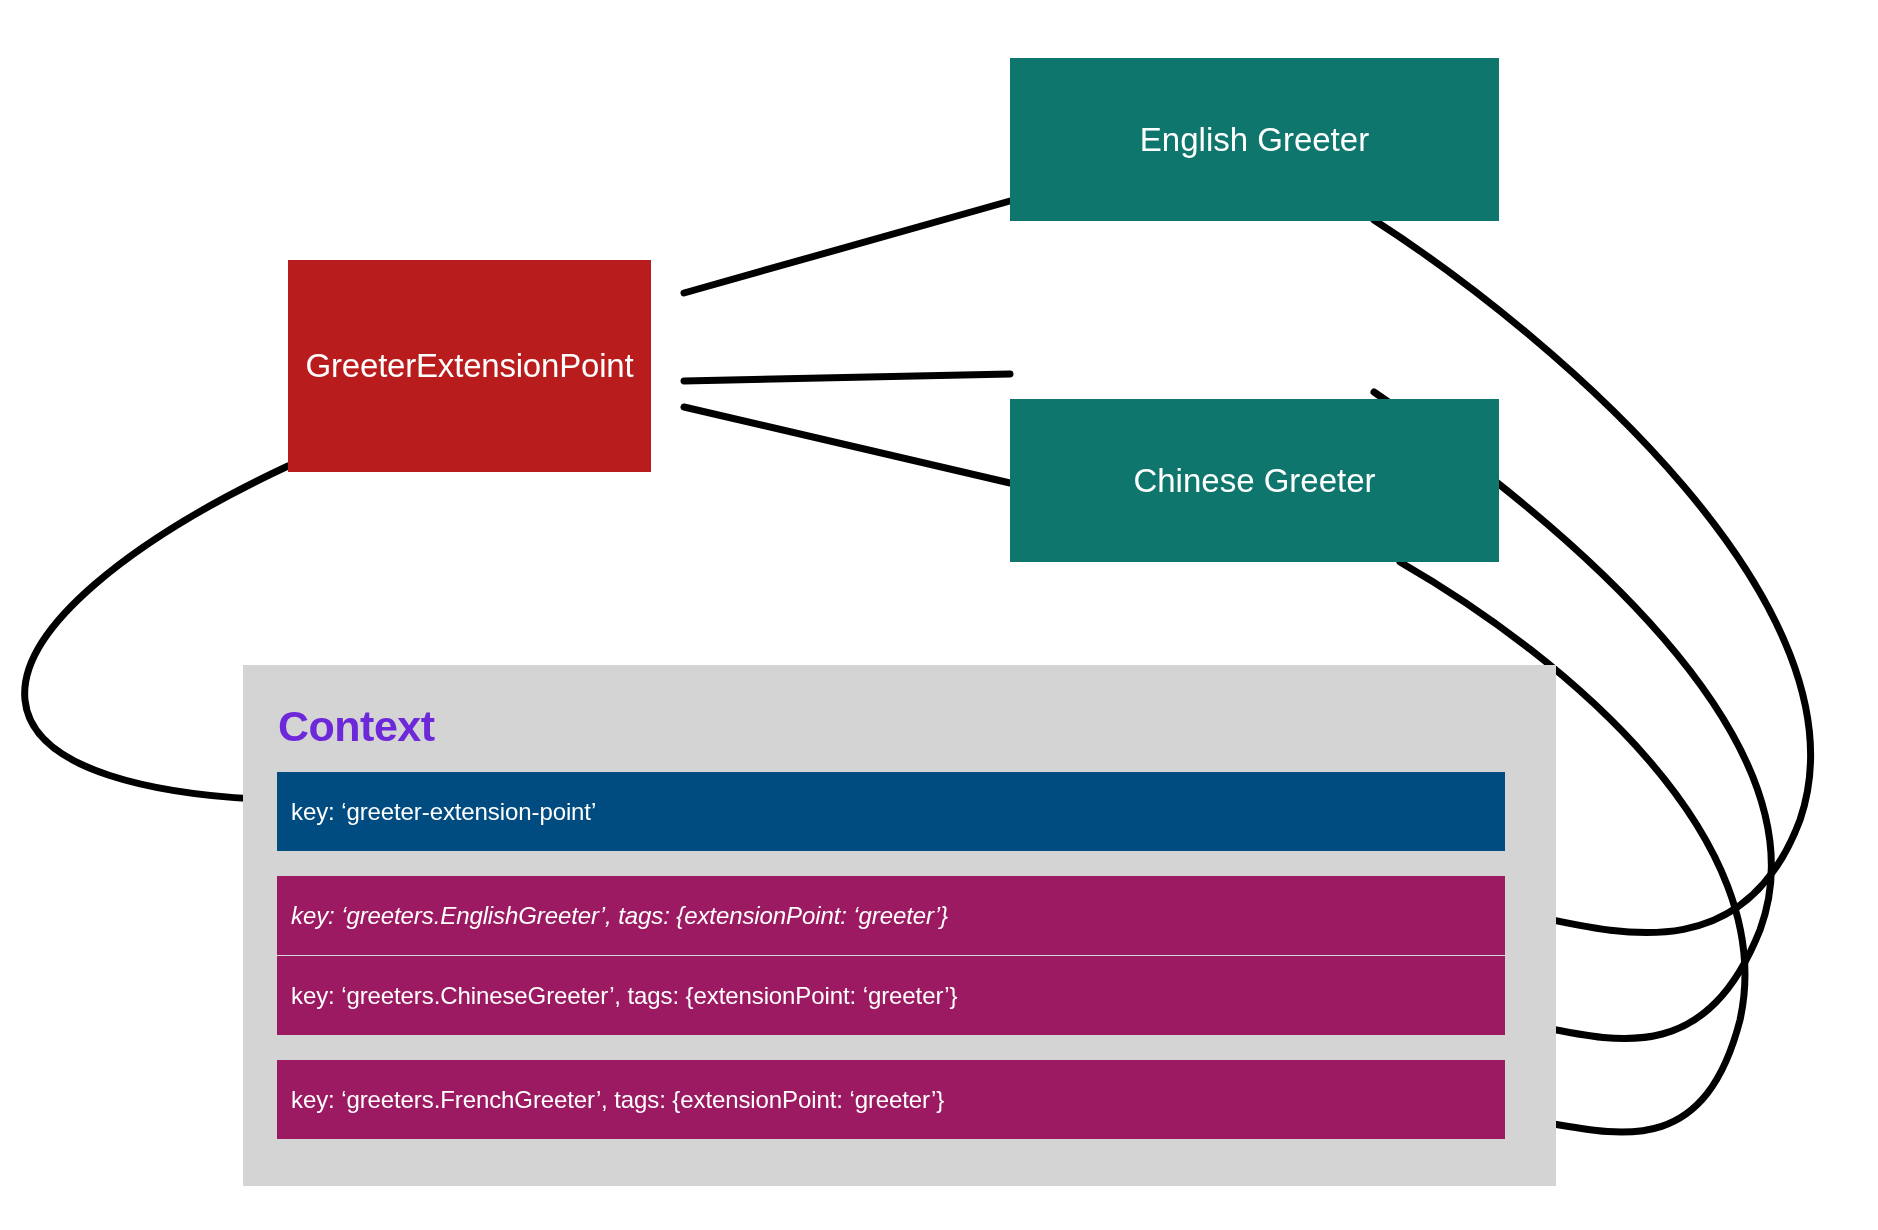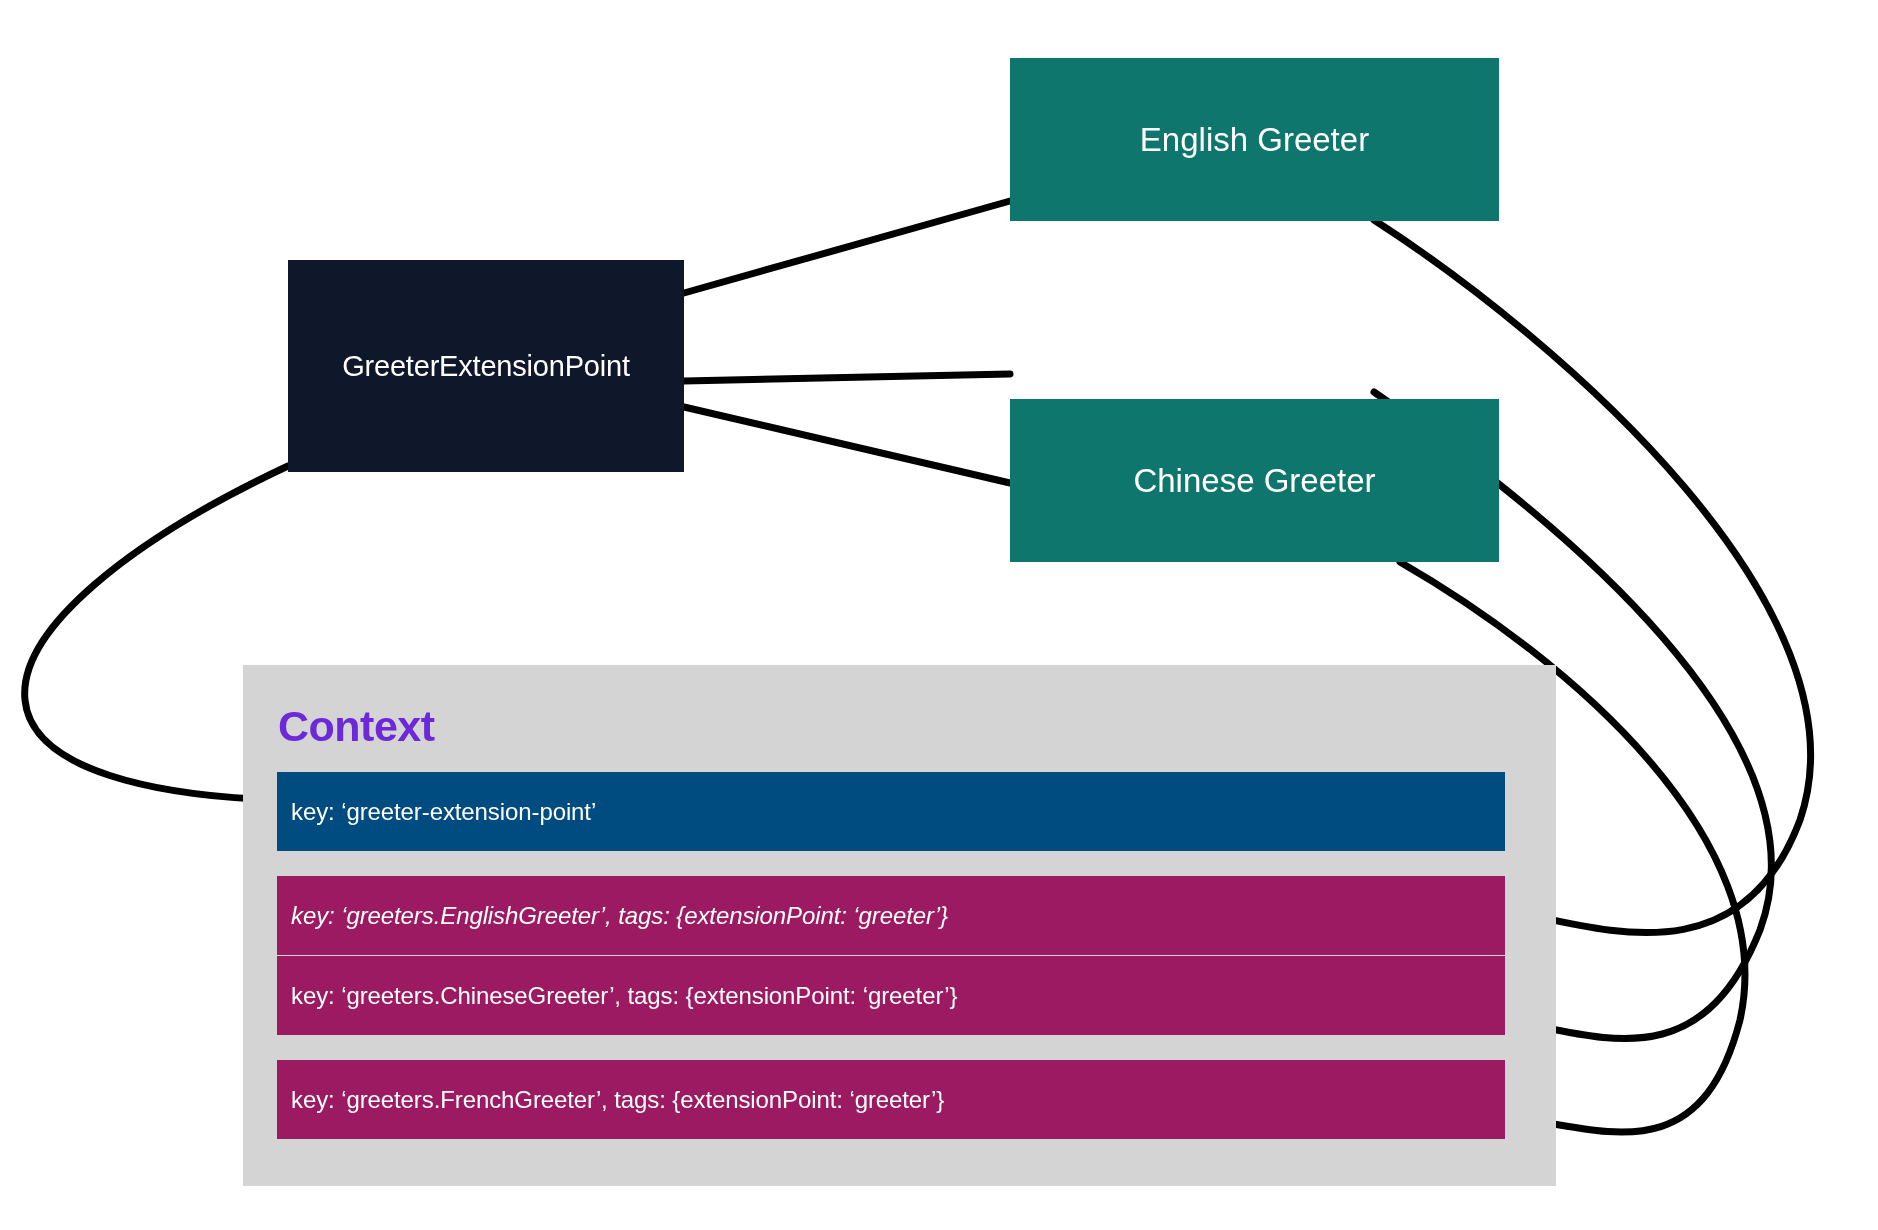--- a/index.html
+++ b/index.html
@@ -37,24 +37,24 @@
     display: flex;
     align-items: center;
     justify-content: center;
     color: #ffffff;
     text-align: center;
     box-sizing: border-box;
   }
   .node-extension-point {
     left: 288px;
     top: 260px;
-    width: 396px;
+    width: 363px;
     height: 212px;
-    background: #0f172a;
-    font-size: 29px;
+    background: #b91c1c;
+    font-size: 33px;
     letter-spacing: -0.2px;
   }
   .node-greeter {
     left: 1010px;
     width: 489px;
     height: 163px;
     background: #0f766e;
     font-size: 33px;
   }
   .node-greeter-1 { top: 58px; }

